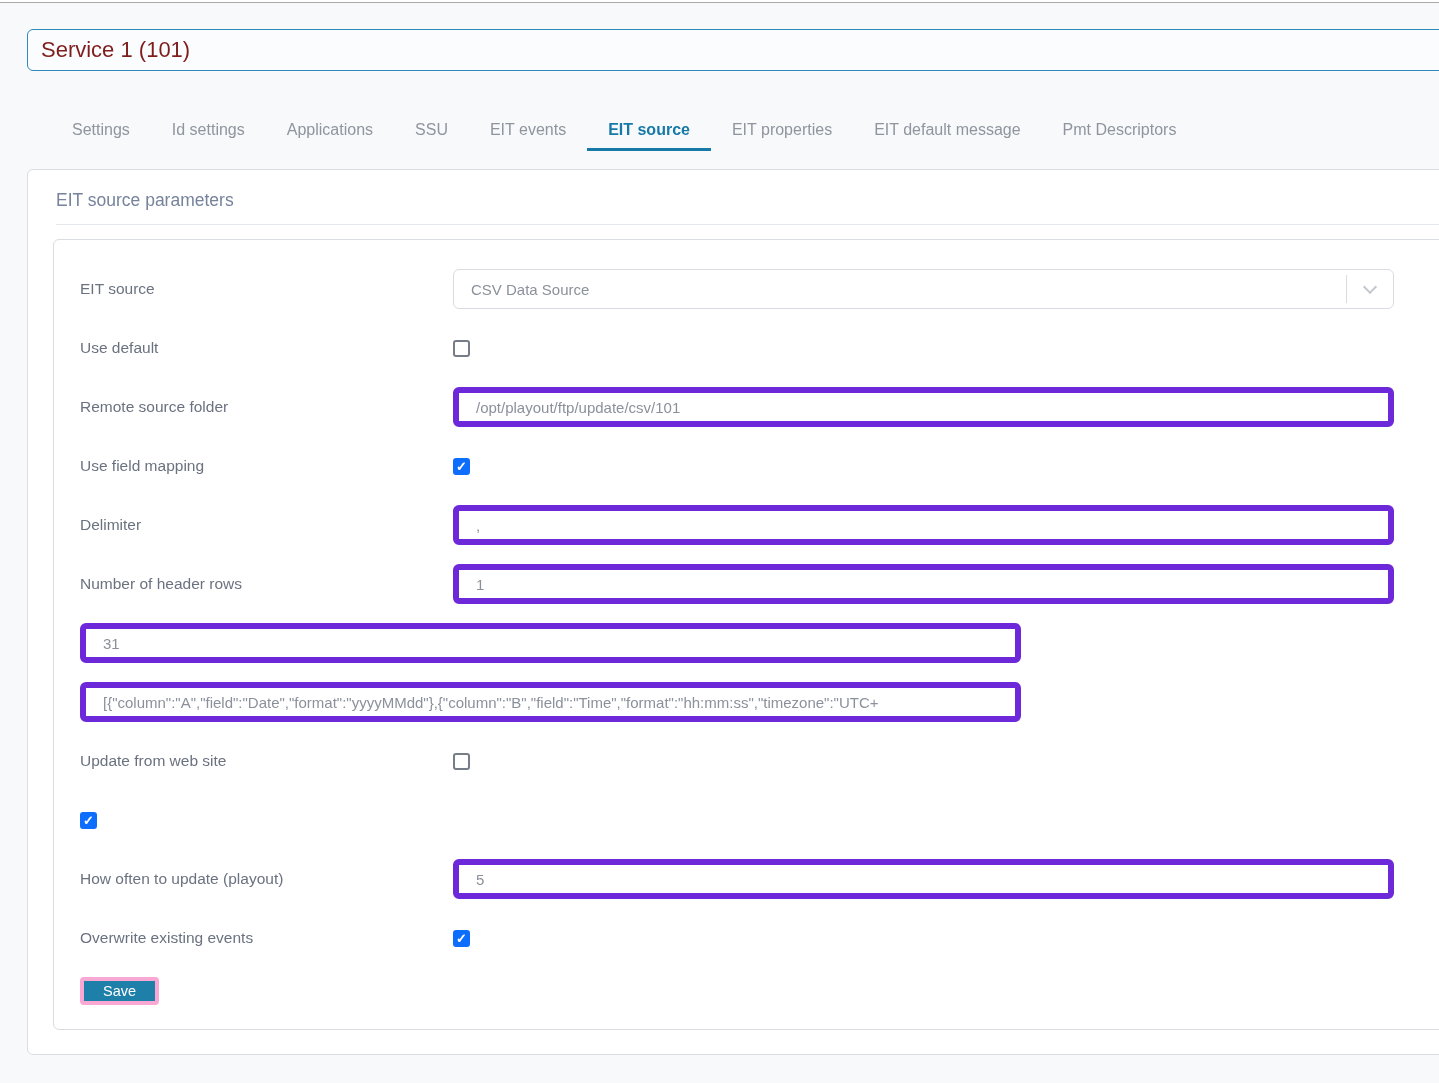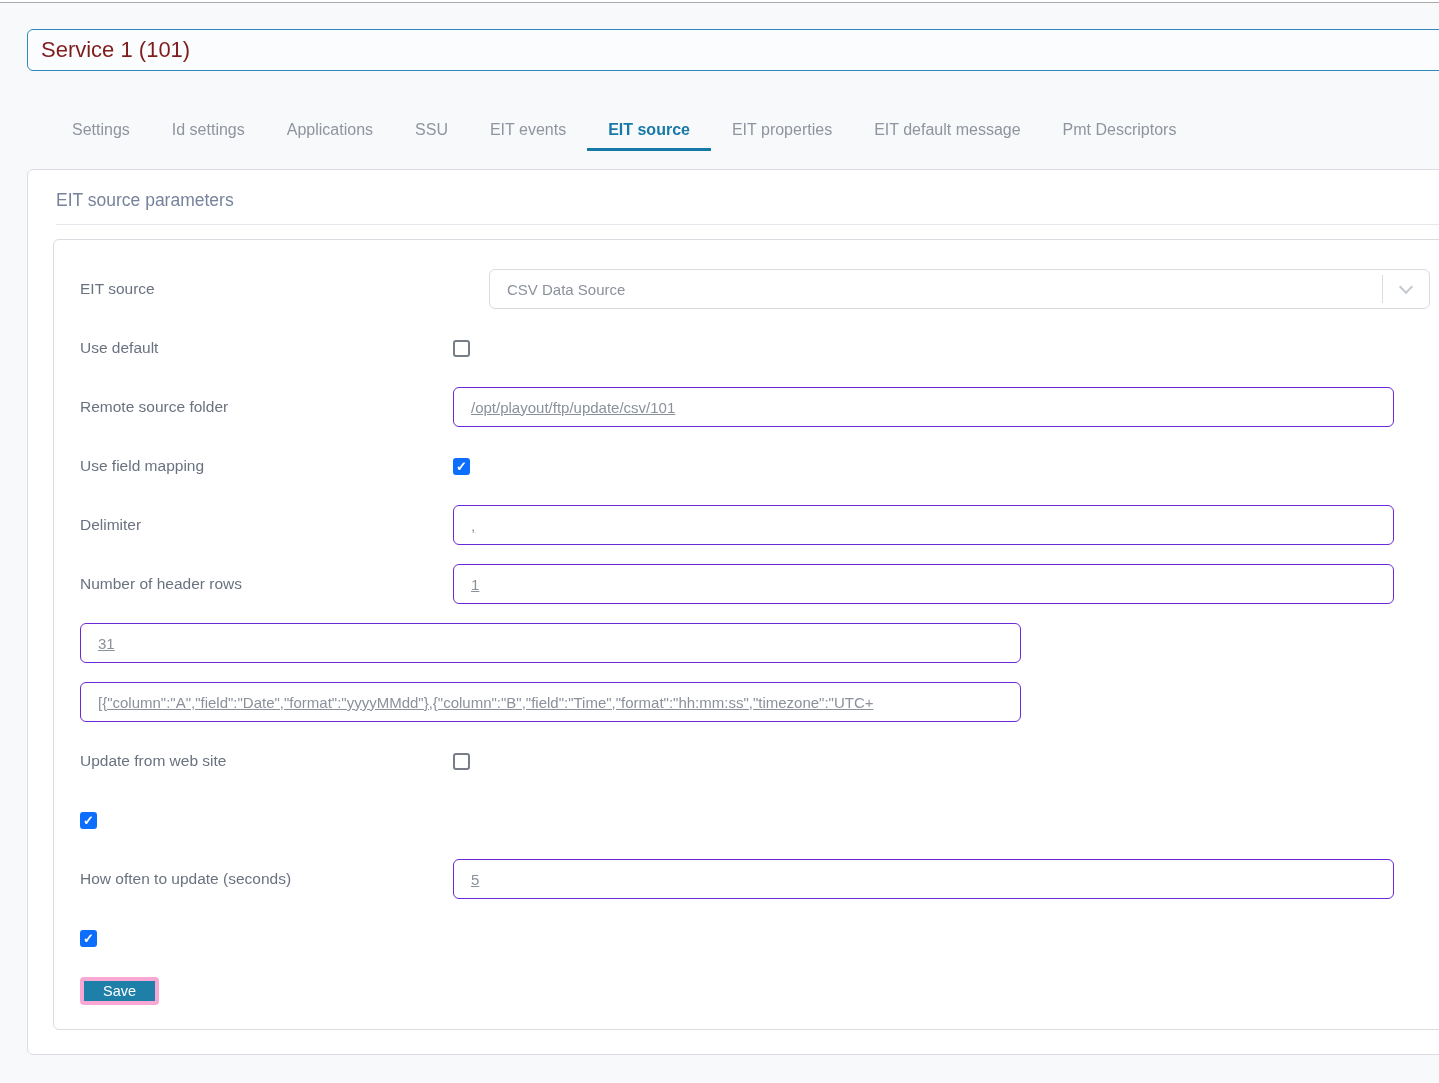--- a/index.html
+++ b/index.html
@@ -58,37 +58,35 @@
     padding: 29px 0 24px 26px;
   }
 
   
   .form-row { display: flex; align-items: center; min-height: 40px; margin-bottom: 19px; }
   .form-label { width: 373px; flex-shrink: 0; color: #6a7280; font-size: 15.5px; }
   .control { display: flex; align-items: center; }
 
   .text-input {
     width: 941px; height: 40px;
-    border: 1px solid #6d28d9; border-radius: 6px;
+    border: 6px solid #6d28d9; border-radius: 6px;
     padding: 0 17px;
     color: #8b919b; font-size: 15px;
     background: #fff; outline: none;
     text-overflow: clip; white-space: nowrap; overflow: hidden;
     font-family: "Liberation Sans", sans-serif;
-    text-decoration: underline;
   }
 
   
   .select {
     width: 941px; height: 40px;
     border: 1px solid #d8dce1; border-radius: 6px;
     background: #fff;
     display: flex; align-items: center;
     cursor: pointer;
-    margin-left: 36px;
   }
   .select-value { flex: 1; padding-left: 17px; color: #8b919b; font-size: 15px; }
   .select-divider { width: 1px; height: 28px; background: #d8dce1; }
   .chevron-wrap { width: 46px; display: flex; align-items: center; justify-content: center; }
   .chevron {
     width: 10px; height: 10px;
     border-right: 2px solid #c3c8ce; border-bottom: 2px solid #c3c8ce;
     transform: rotate(45deg); margin-top: -5px;
   }
 
@@ -205,27 +203,28 @@
       </div>
     </div>
 
     <div class="form-row">
       <div class="control">
         <span class="checkbox checked">✓</span>
       </div>
     </div>
 
     <div class="form-row">
-      <div class="form-label">How often to update (seconds)</div>
+      <div class="form-label">How often to update (playout)</div>
       <div class="control">
         <input type="text" class="text-input" value="5" style="">
       </div>
     </div>
 
     <div class="form-row">
+      <div class="form-label">Overwrite existing events</div>
       <div class="control">
         <span class="checkbox checked">✓</span>
       </div>
     </div>
 
     <div class="form-row save-row">
       <button class="save-btn">Save</button>
     </div>
 
   </div>

